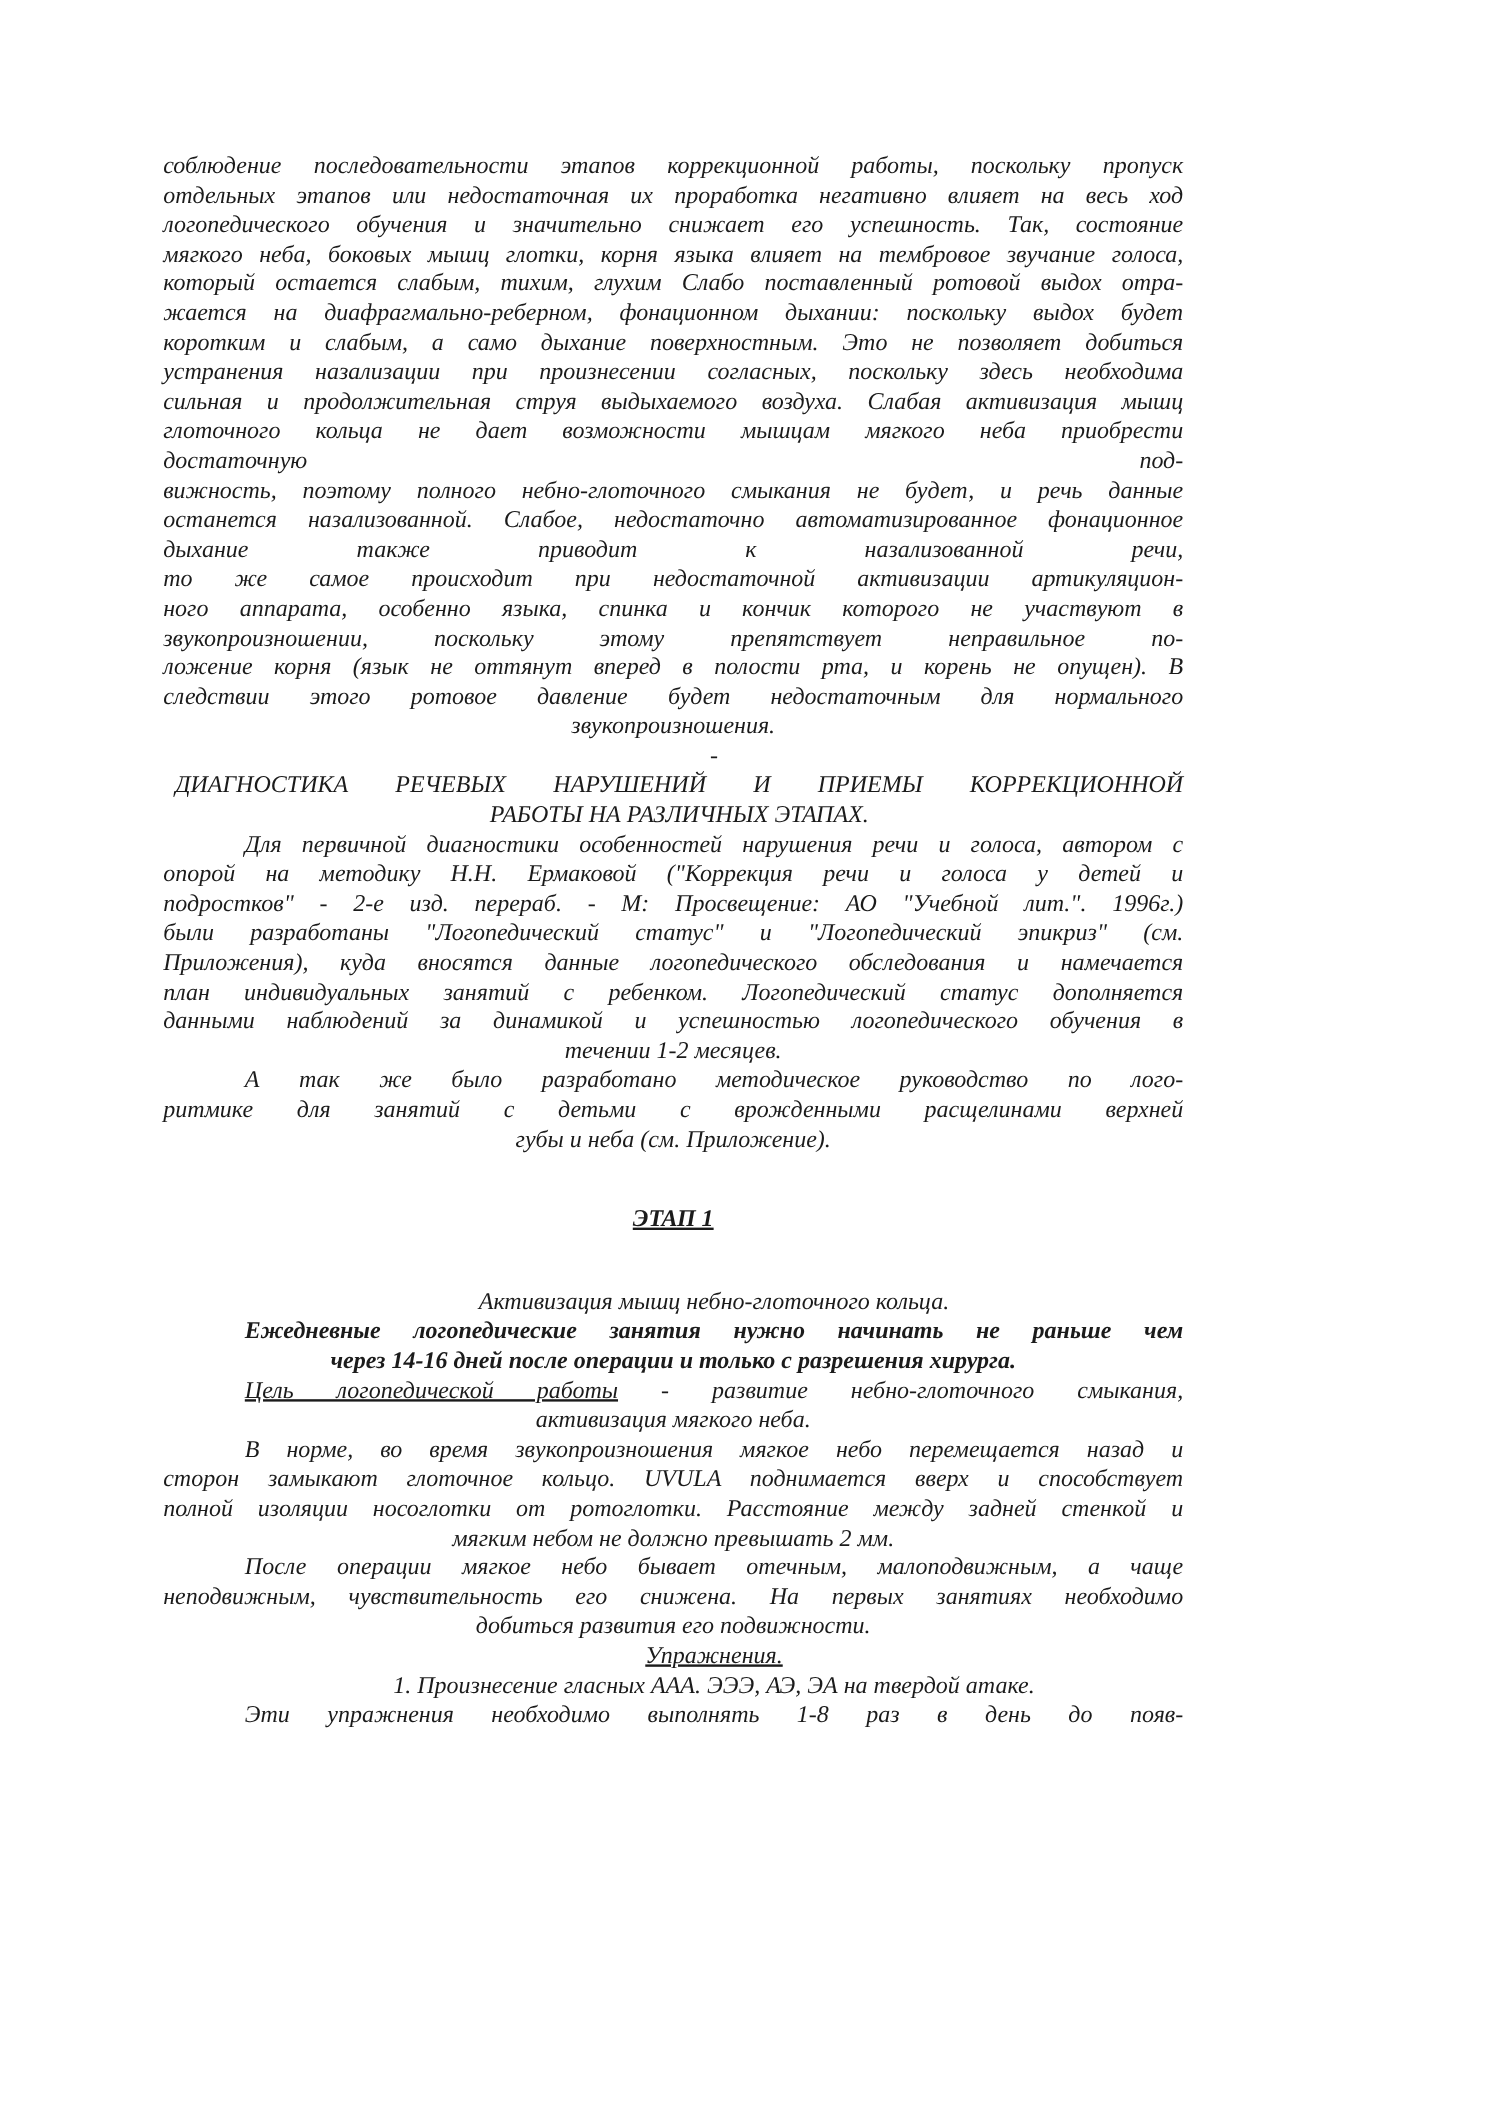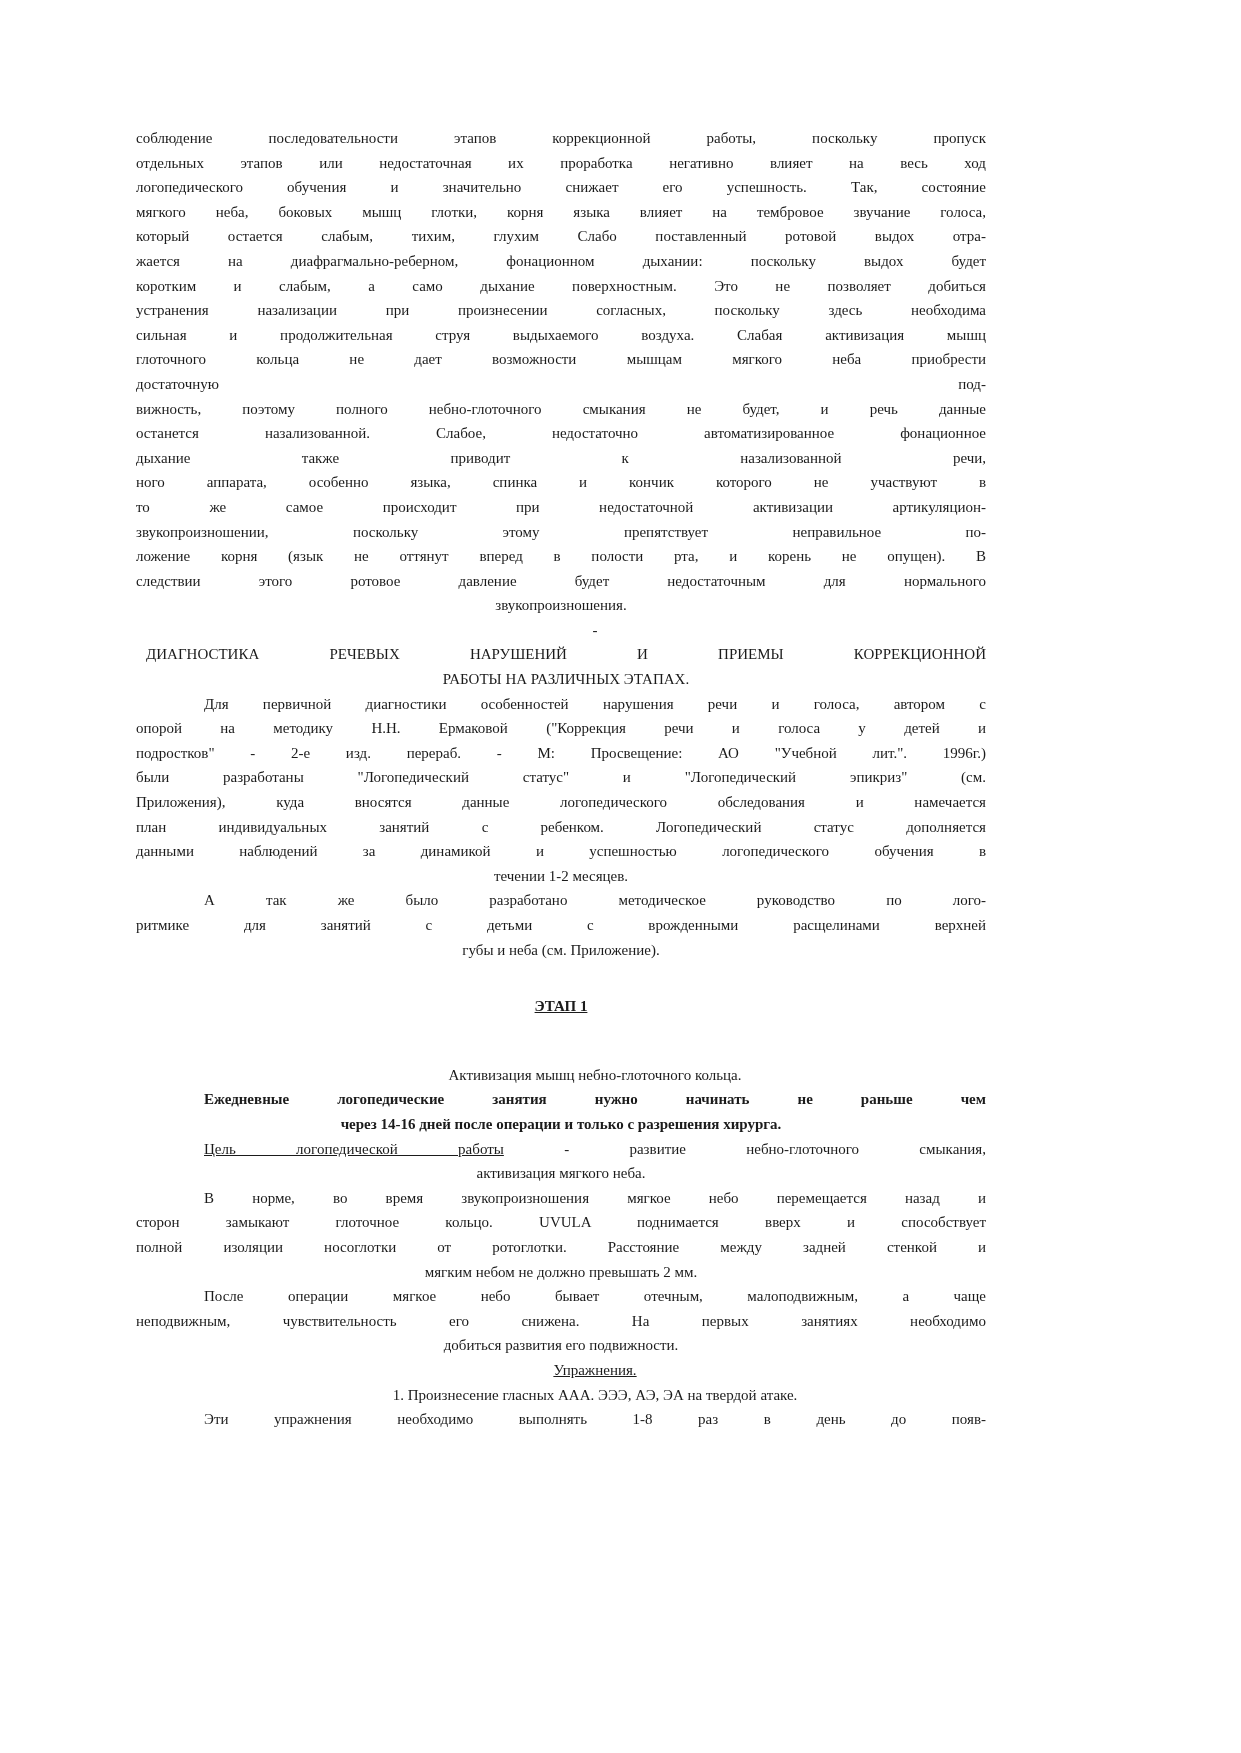--- a/index.html
+++ b/index.html
@@ -13,55 +13,56 @@
     overflow: hidden;
   }
   .page {
     position: absolute;
     left: 136px;
     top: 126px;
     width: 850px;
   }
   .para { margin: 0; }
   .line {
-    font-size: 15px;
+    font-size: 20px;
     line-height: 24.6px;
     white-space: normal;
+    font-style: italic;
   }
   .just   { text-align: justify; text-align-last: justify; }
   .left   { text-align: center; }
   .center { text-align: center; }
   .indent { text-indent: 68px; }
   .bold   { font-weight: 700; }
   .underline { text-decoration: underline; }
   .u { text-decoration: underline; }
   .head-offset { padding-left: 10px; }
-  .stage { margin-top: 32px; margin-bottom: 44px; }
+  .stage { margin-top: 42px; margin-bottom: 44px; }
 </style>
 </head>
 <body>
 
 <div class="page">
     <div class="para">
       <div class="line just"><span>соблюдение последовательности этапов коррекционной работы, поскольку пропуск</span></div>
       <div class="line just"><span>отдельных этапов или недостаточная их проработка негативно влияет на весь ход</span></div>
       <div class="line just"><span>логопедического обучения и значительно снижает его успешность. Так, состояние</span></div>
       <div class="line just"><span>мягкого неба, боковых мышц глотки, корня языка влияет на тембровое звучание голоса,</span></div>
       <div class="line just"><span>который остается слабым, тихим, глухим Слабо поставленный ротовой выдох отра-</span></div>
       <div class="line just"><span>жается на диафрагмально-реберном, фонационном дыхании: поскольку выдох будет</span></div>
       <div class="line just"><span>коротким и слабым, а само дыхание поверхностным. Это не позволяет добиться</span></div>
       <div class="line just"><span>устранения назализации при произнесении согласных, поскольку здесь необходима</span></div>
       <div class="line just"><span>сильная и продолжительная струя выдыхаемого воздуха. Слабая активизация мышц</span></div>
       <div class="line just"><span>глоточного кольца не дает возможности мышцам мягкого неба приобрести</span></div>
       <div class="line just"><span>достаточную под-</span></div>
       <div class="line just"><span>вижность, поэтому полного небно-глоточного смыкания не будет, и речь данные</span></div>
       <div class="line just"><span>останется назализованной. Слабое, недостаточно автоматизированное фонационное</span></div>
       <div class="line just"><span>дыхание также приводит к назализованной речи,</span></div>
+      <div class="line just"><span>то же самое происходит при недостаточной активизации артикуляцион-</span></div>
       <div class="line just"><span>ного аппарата, особенно языка, спинка и кончик которого не участвуют в</span></div>
-      <div class="line just"><span>то же самое происходит при недостаточной активизации артикуляцион-</span></div>
       <div class="line just"><span>звукопроизношении, поскольку этому препятствует неправильное по-</span></div>
       <div class="line just"><span>ложение корня (язык не оттянут вперед в полости рта, и корень не опущен). В</span></div>
       <div class="line just"><span>следствии этого ротовое давление будет недостаточным для нормального</span></div>
       <div class="line left"><span>звукопроизношения.</span></div>
     </div>
     <div class="para">
       <div class="line left indent"><span>-</span></div>
     </div>
     <div class="para head-offset">
       <div class="line just"><span>ДИАГНОСТИКА РЕЧЕВЫХ НАРУШЕНИЙ И ПРИЕМЫ КОРРЕКЦИОННОЙ</span></div>

